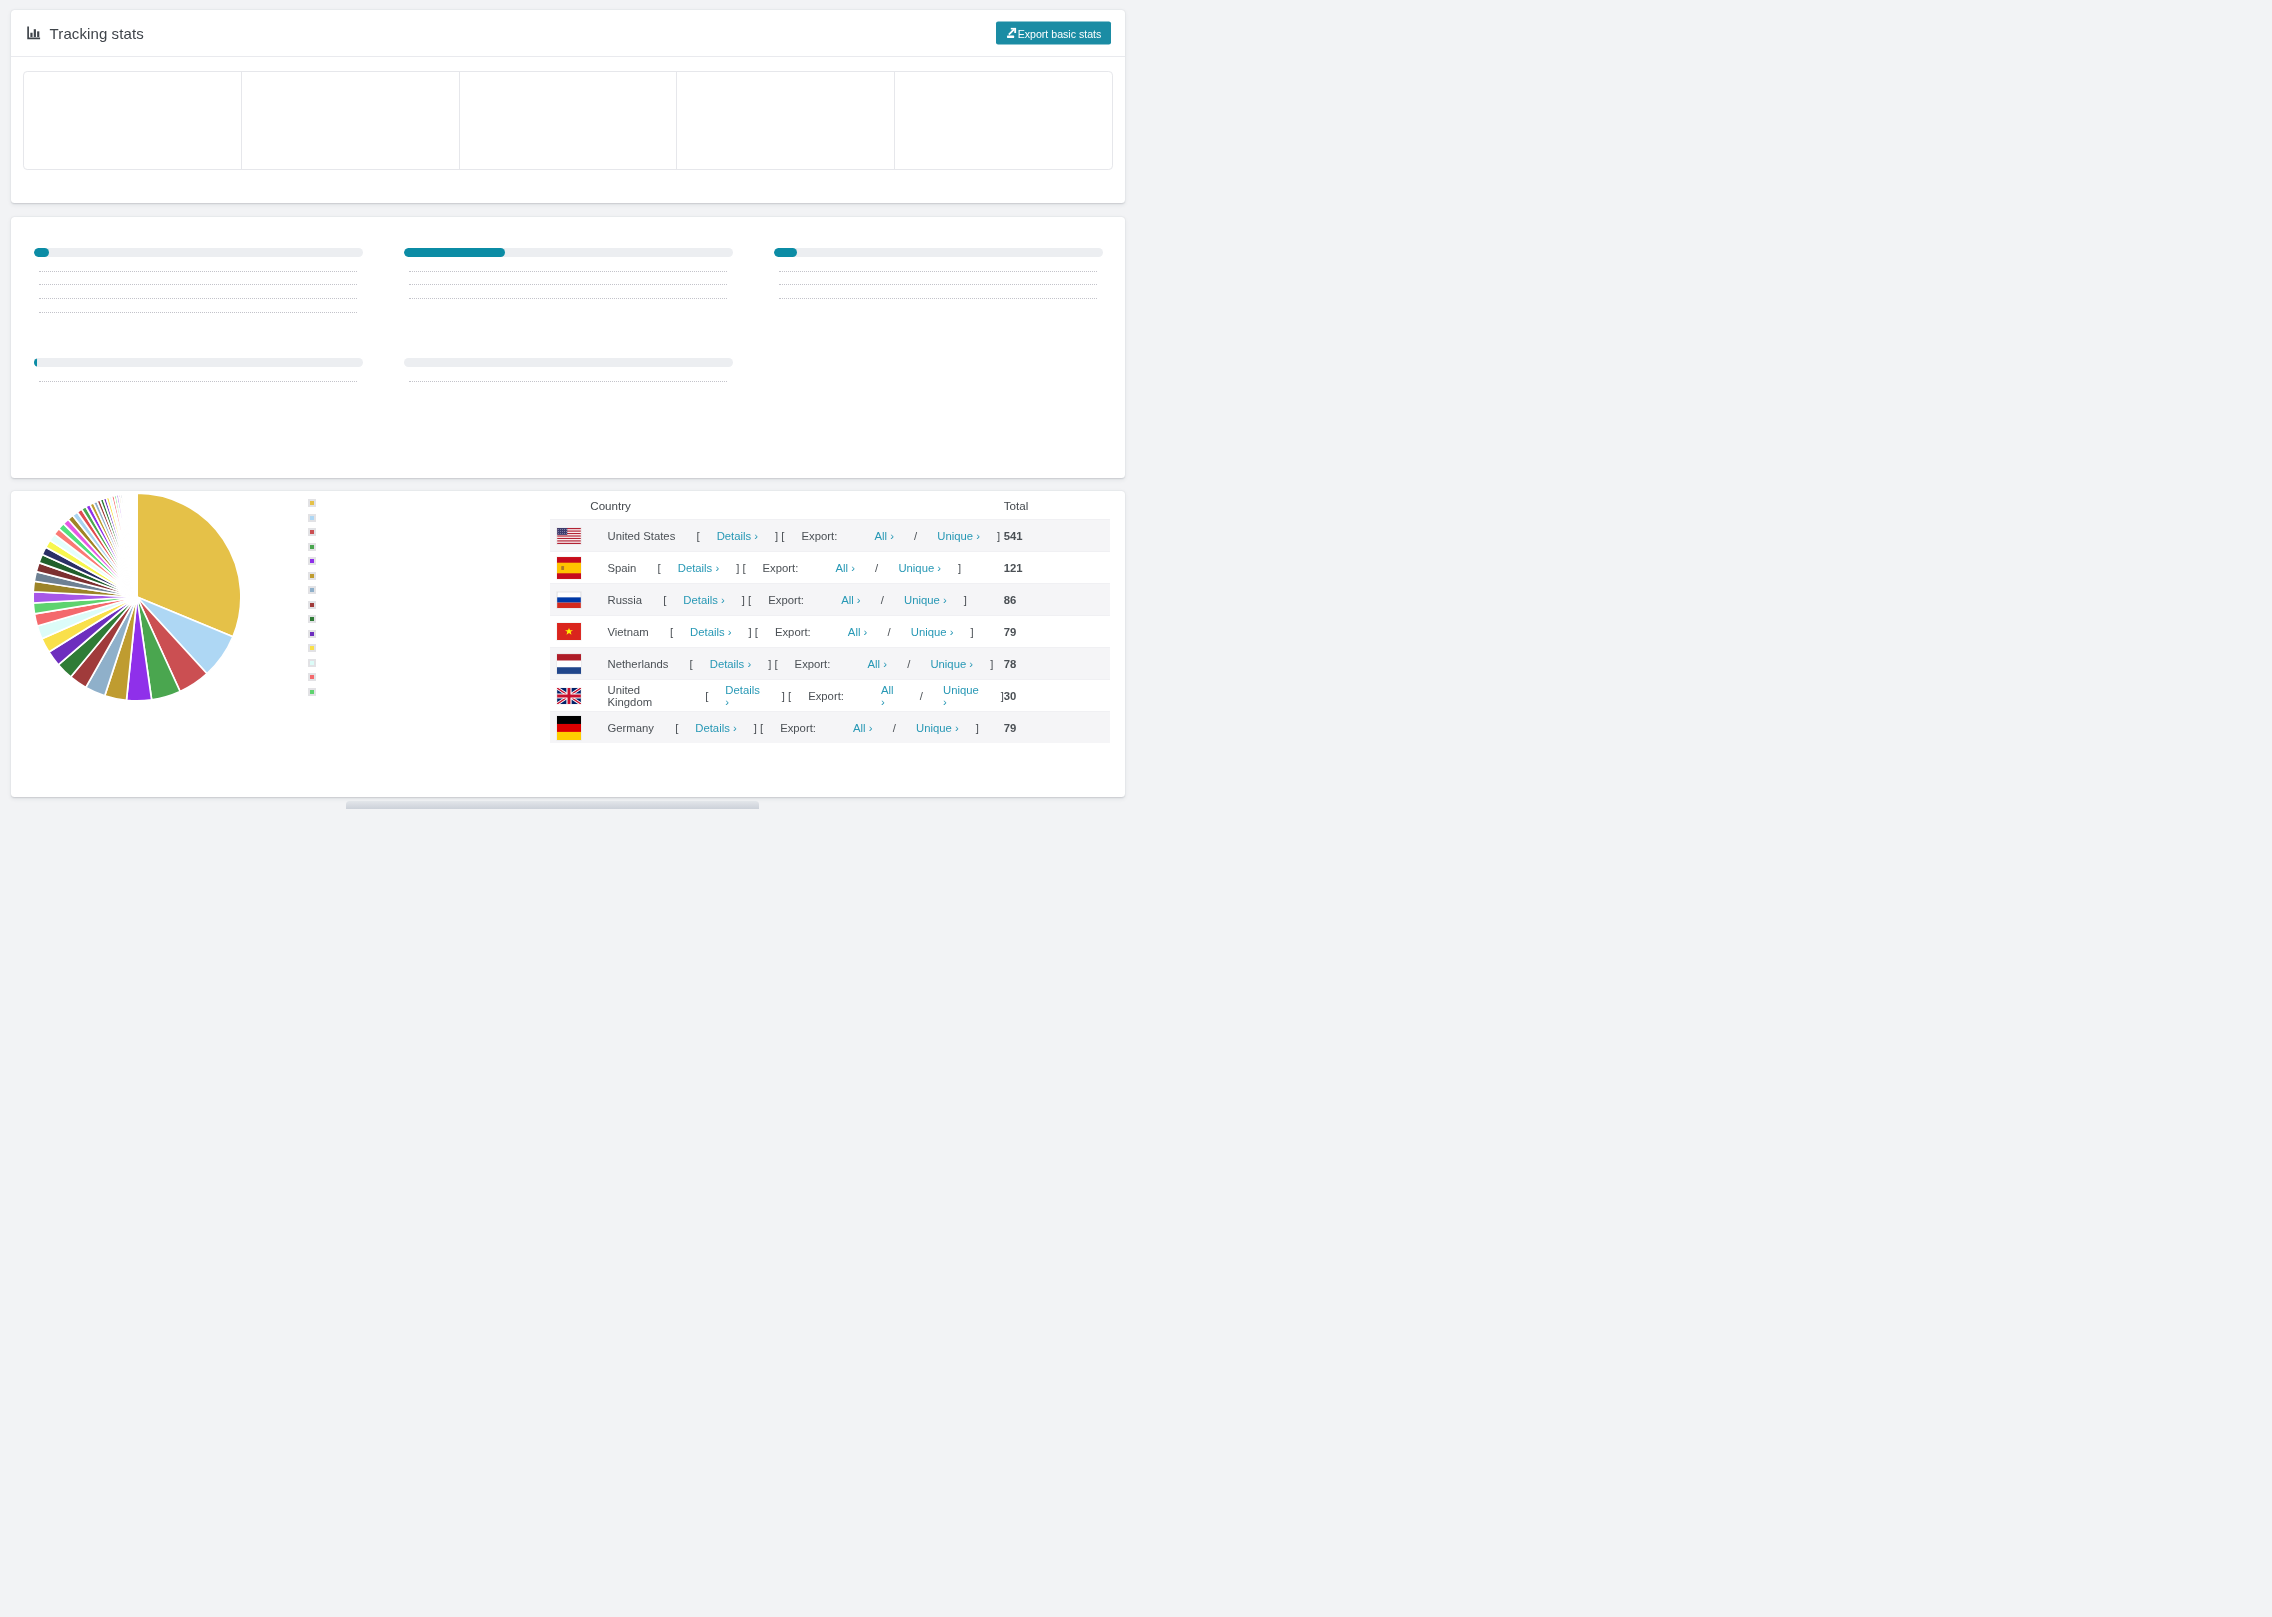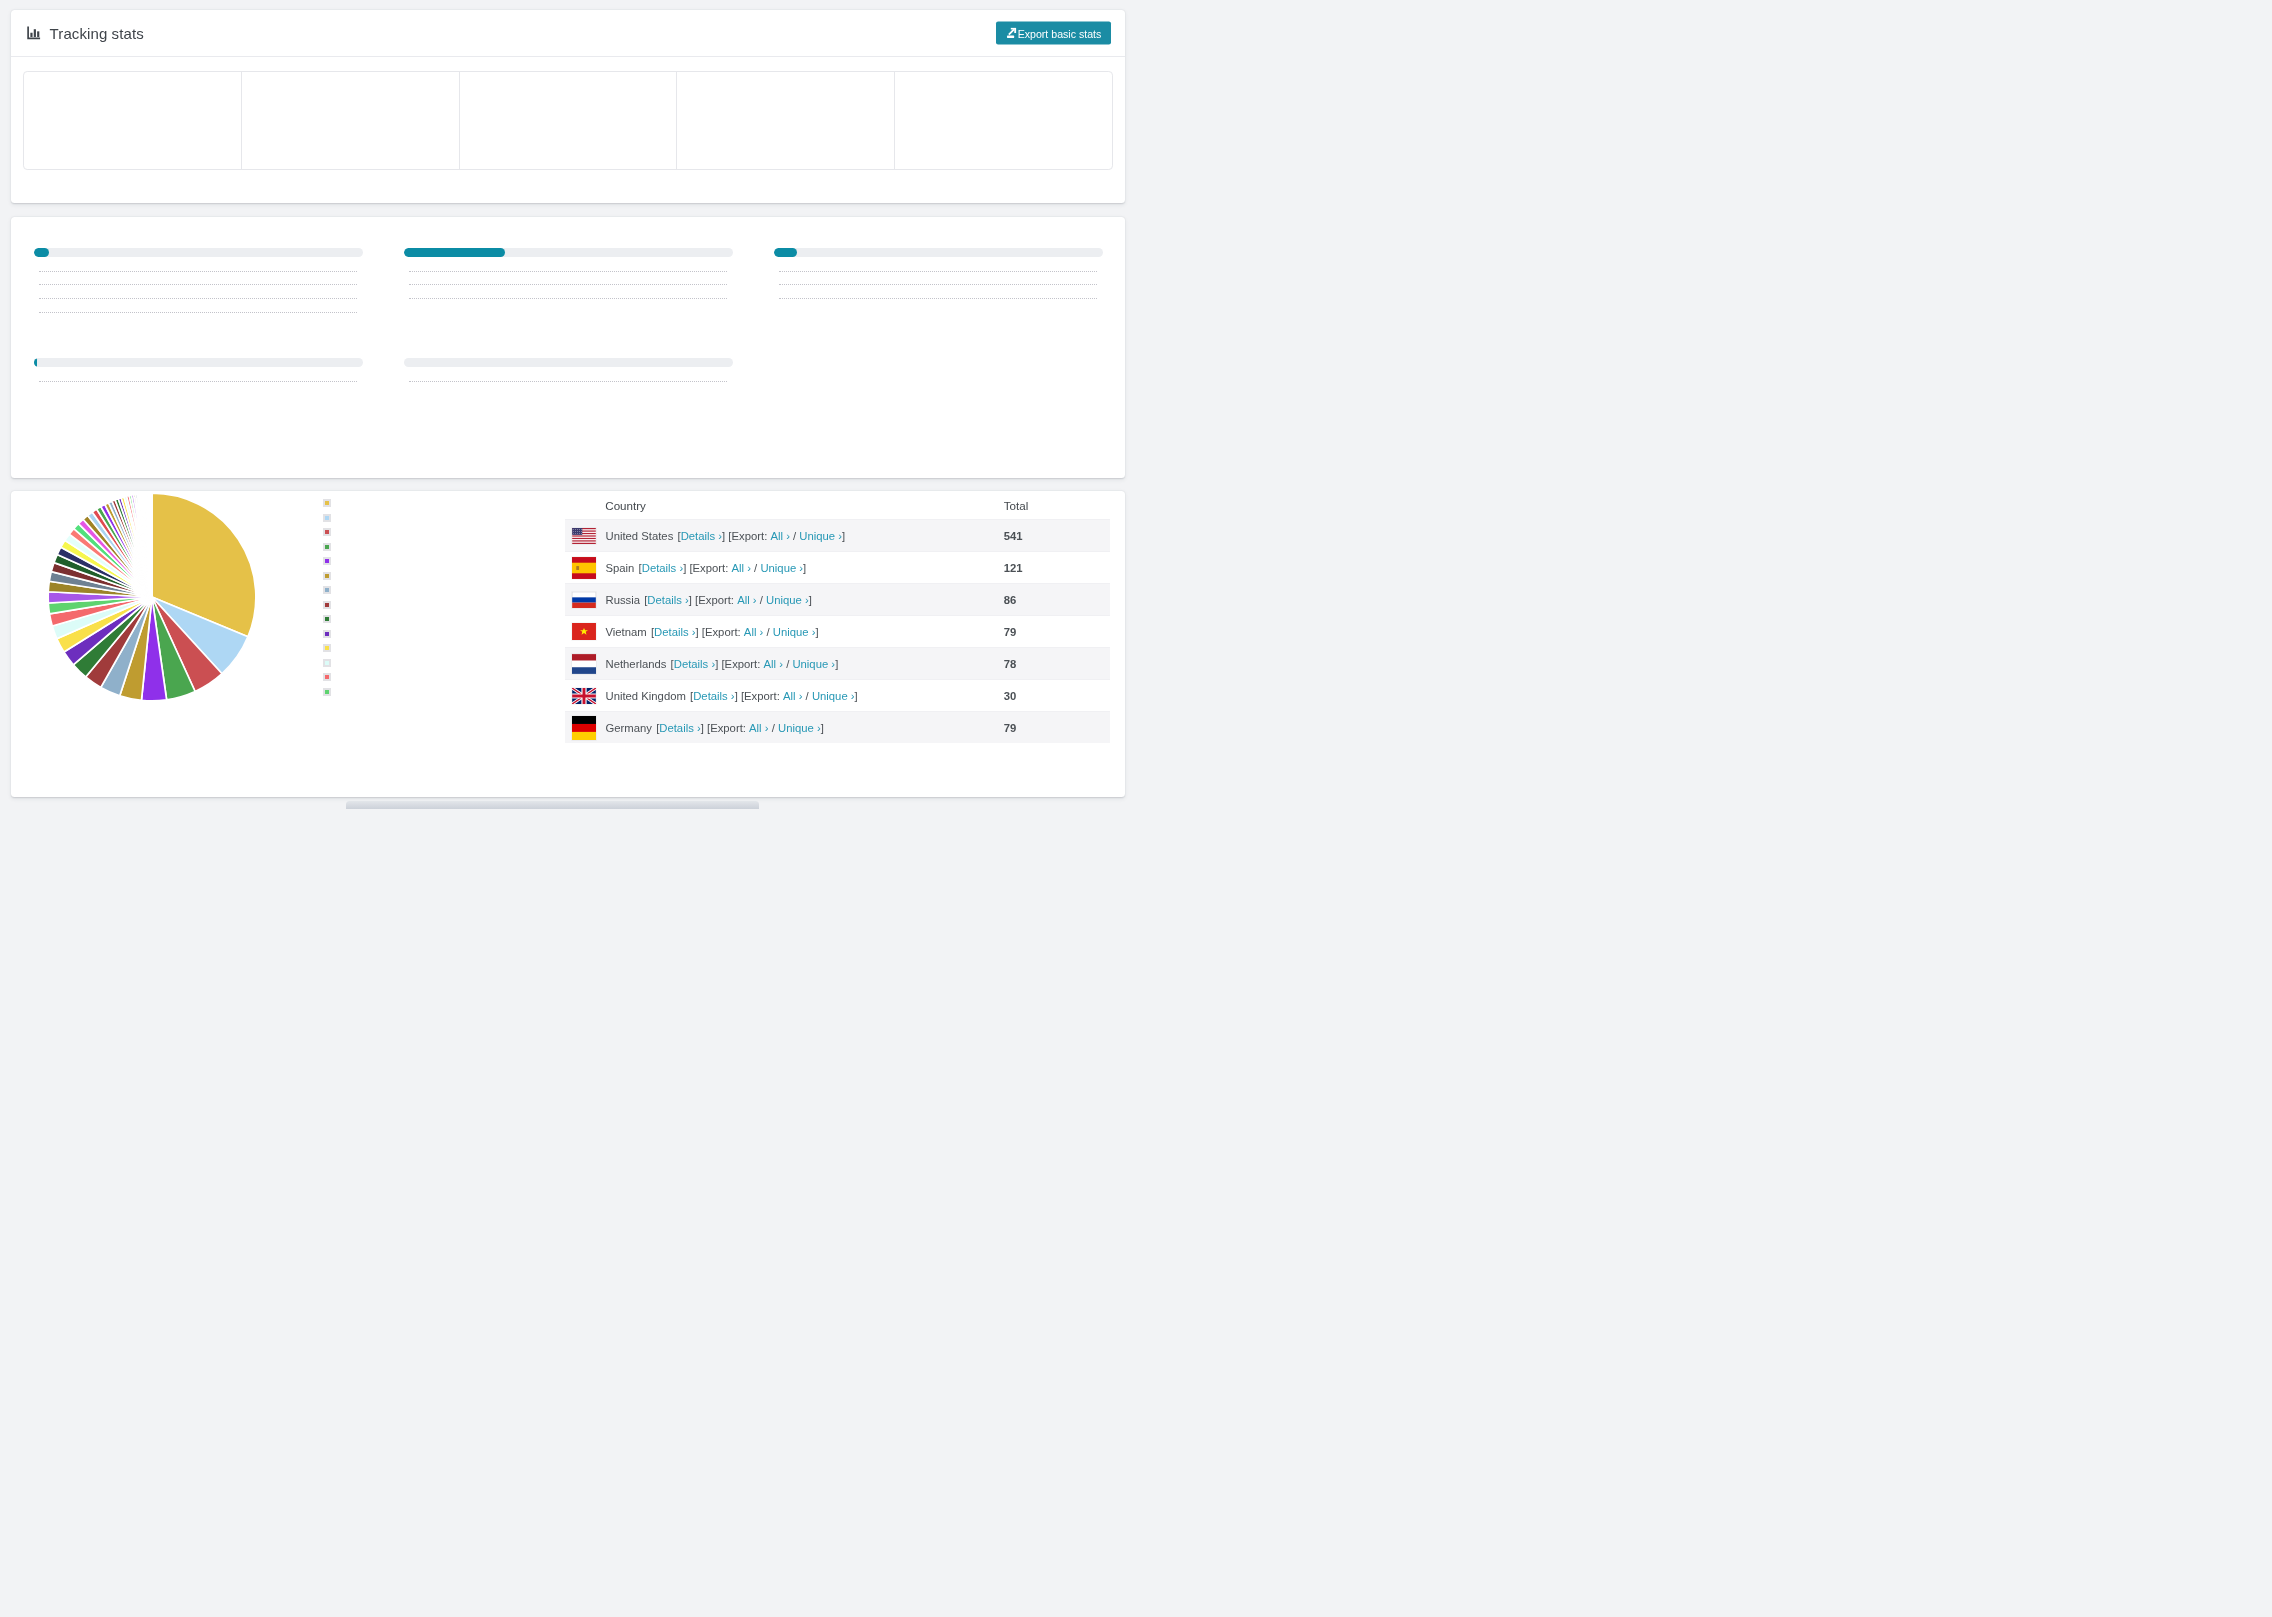--- a/index.html
+++ b/index.html
@@ -58,35 +58,35 @@
     margin-top:10px; height:9.2px; background:#eceef1; border-radius:5px; overflow:hidden;
   }
   .rate-fill { height:100%; background:#0b8ca5; border-radius:5px; }
   .rate-rows { margin-top:8.5px; }
   .rrow { display:flex; align-items:flex-end; padding:5px 0; font-size:11px; color:#54585d; }
   .rrow .lead { flex:1; border-bottom:1.1px dotted #c3c3ca; margin:0 5.6px 2.8px 5.6px; }
   .rrow .rv { white-space:nowrap; }
   
   #card-geo { left:11.3px; top:491px; width:1114px; height:306px; overflow:hidden; }
   #geo-header { height:37px; }
-  #geo-content { display:flex; padding:0 0 0 35px; }
+  #geo-content { display:flex; padding:0 0 0 20px; }
   #pie-wrap { width:212px; height:212px; flex:0 0 auto; }
   #legend { margin:5px 0 0 65px; width:212px; flex:0 0 auto; }
   .leg-item { display:flex; align-items:center; height:14.5px; font-size:11px; color:#55595e; }
   .leg-sq { width:7.8px; height:7.8px; border:2.1px solid #e2e2e5; margin-right:7.8px; flex:0 0 auto; }
   #geo-table { flex:1; margin:0 15.5px 0 30px; }
   .t-head { display:flex; align-items:center; height:28px; font-size:11.6px; color:#43484d; }
   .t-head .c-country { flex:1; padding-left:40px; }
   .t-head .c-total { width:106px; }
   .t-row {
     display:flex; align-items:center; height:32px;
     font-size:11.3px; color:#4b5055; border-top:0.7px solid #f0f0f3;
   }
   .t-row:nth-child(odd) { background:#f5f5f7; }
-  .t-row .c-country { flex:1; display:flex; align-items:center; padding-left:7px; }
+  .t-row .c-country { flex:1; display:flex; align-items:center; padding-left:7px;gap:17px; }
   .t-row .c-total { width:106px;font-weight:bold; }
   .flag { margin-right:9.2px; flex:0 0 auto; display:flex; box-shadow:0 0 0 0.7px rgba(0,0,0,.05); }
   .lnk { color:#2798b5; text-decoration:none; cursor:pointer; }
   .dark { color:#4b5055; }
   .cname { margin-right:4.2px; }
   
   #hscroll {
     position:absolute; left:346px; bottom:0; width:413px; height:7.8px;
     background:linear-gradient(#e3e6ea,#ccd1d9); border-radius:3.5px 3.5px 0 0;
   }

